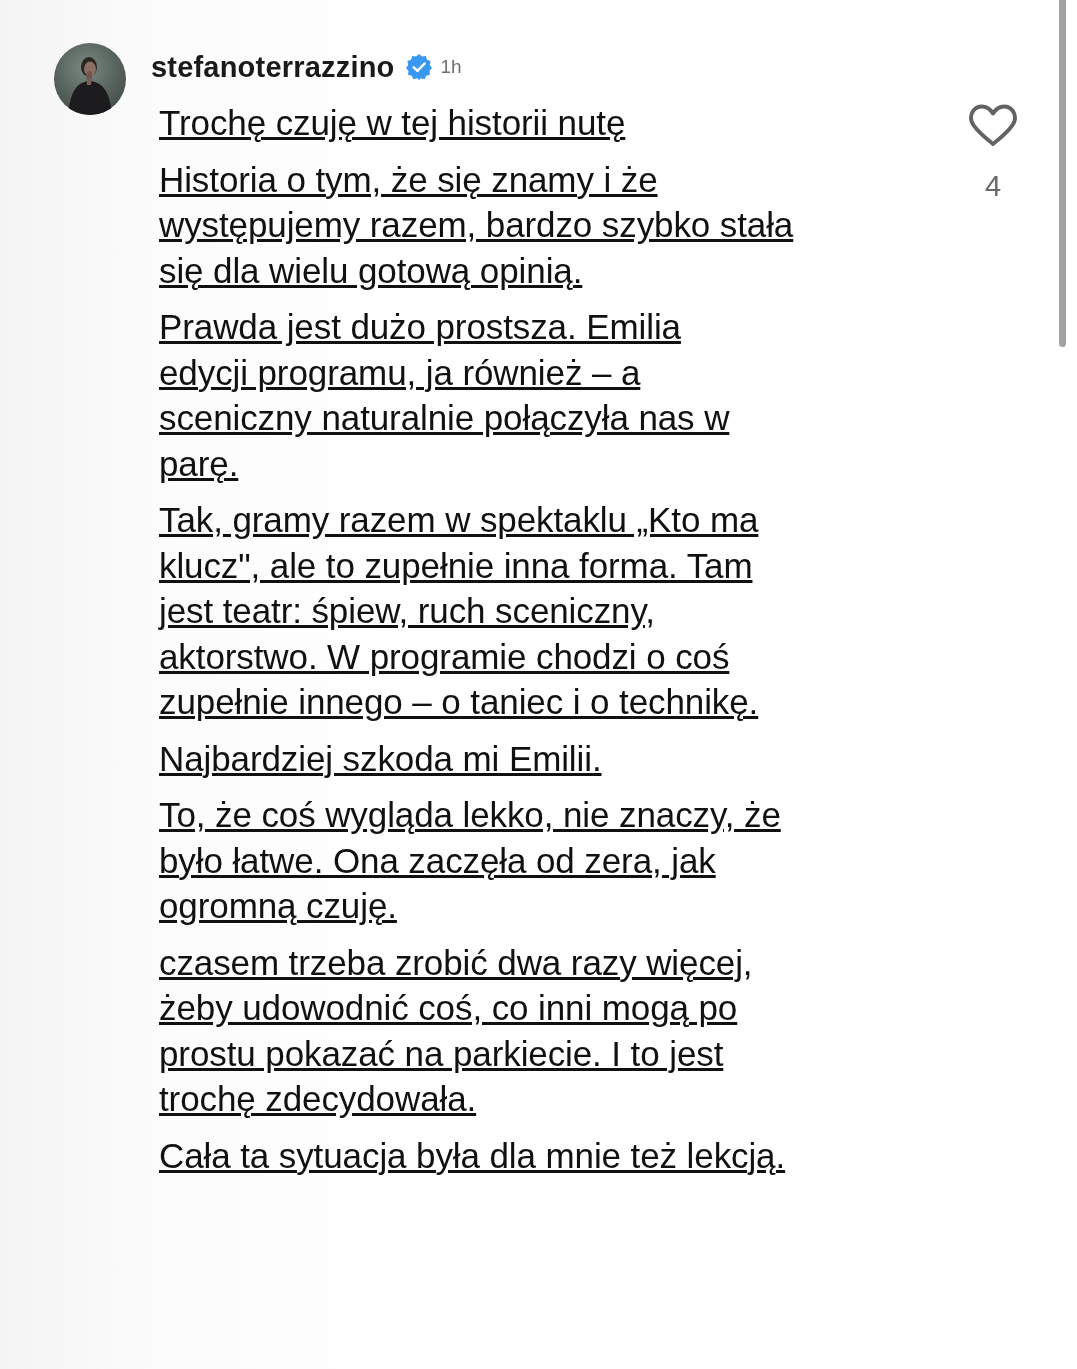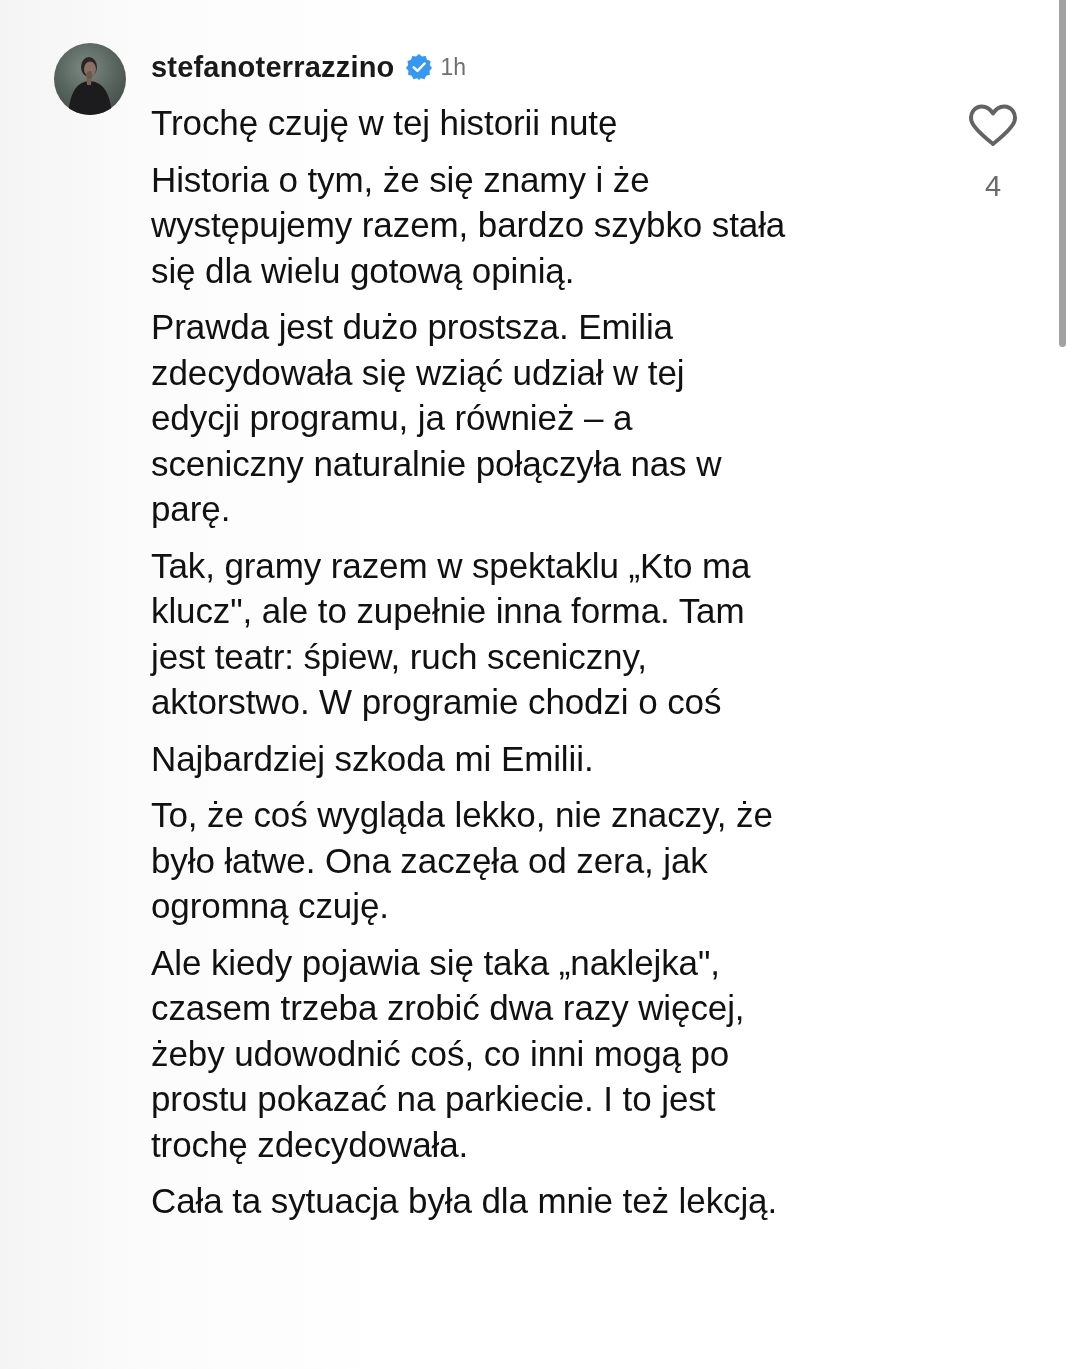--- a/index.html
+++ b/index.html
@@ -48,36 +48,37 @@
       color: #1a1a1a;
       letter-spacing: 0.2px;
     }
     .verified {
       width: 28px;
       height: 28px;
       margin-left: 10px;
       display: inline-block;
     }
     .timestamp {
-      font-size: 23px;
+      font-size: 19px;
       color: #6f6f6f;
       margin-left: 8px;
     }
     .body {
       position: absolute;
       left: 151px;
       top: 100px;
       width: 770px;
       font-size: 35px;
       line-height: 45.5px;
       color: #111111;
       letter-spacing: -0.1px;
     }
     .para {
-      margin: 0 0 11px 0;
+      margin: 0 0 11px 8px;
+      text-decoration: underline;
     }
     .line { display: block; white-space: nowrap; }
     .like {
       position: absolute;
       left: 966px;
       top: 100px;
       width: 54px;
       height: 50px;
       cursor: pointer;
     }
@@ -130,41 +131,40 @@
     <p class="para">
       <span class="line">Trochę czuję w tej historii nutę</span>
     </p>
     <p class="para">
       <span class="line">Historia o tym, że się znamy i że</span>
       <span class="line">występujemy razem, bardzo szybko stała</span>
       <span class="line">się dla wielu gotową opinią.</span>
     </p>
     <p class="para">
       <span class="line">Prawda jest dużo prostsza. Emilia</span>
-      <span class="line">zdecydowała się wziąć udział w tej</span>
       <span class="line">edycji programu, ja również – a</span>
       <span class="line">sceniczny naturalnie połączyła nas w</span>
       <span class="line">parę.</span>
     </p>
     <p class="para">
       <span class="line">Tak, gramy razem w spektaklu „Kto ma</span>
       <span class="line">klucz", ale to zupełnie inna forma. Tam</span>
       <span class="line">jest teatr: śpiew, ruch sceniczny,</span>
       <span class="line">aktorstwo. W programie chodzi o coś</span>
+      <span class="line">zupełnie innego – o taniec i o technikę.</span>
     </p>
     <p class="para">
       <span class="line">Najbardziej szkoda mi Emilii.</span>
     </p>
     <p class="para">
       <span class="line">To, że coś wygląda lekko, nie znaczy, że</span>
       <span class="line">było łatwe. Ona zaczęła od zera, jak</span>
       <span class="line">ogromną czuję.</span>
     </p>
     <p class="para">
-      <span class="line">Ale kiedy pojawia się taka „naklejka",</span>
       <span class="line">czasem trzeba zrobić dwa razy więcej,</span>
       <span class="line">żeby udowodnić coś, co inni mogą po</span>
       <span class="line">prostu pokazać na parkiecie. I to jest</span>
       <span class="line">trochę zdecydowała.</span>
     </p>
     <p class="para">
       <span class="line">Cała ta sytuacja była dla mnie też lekcją.</span>
     </p>
   </div>
 

